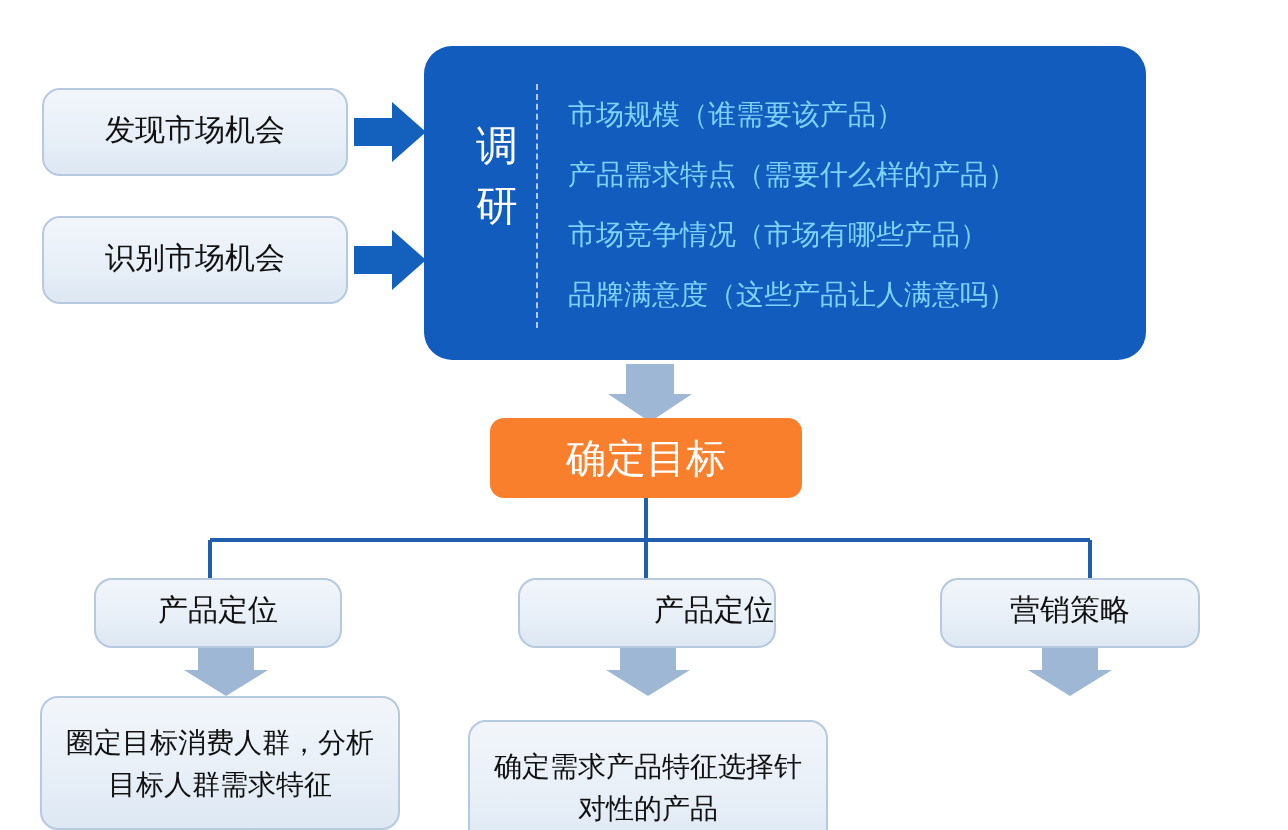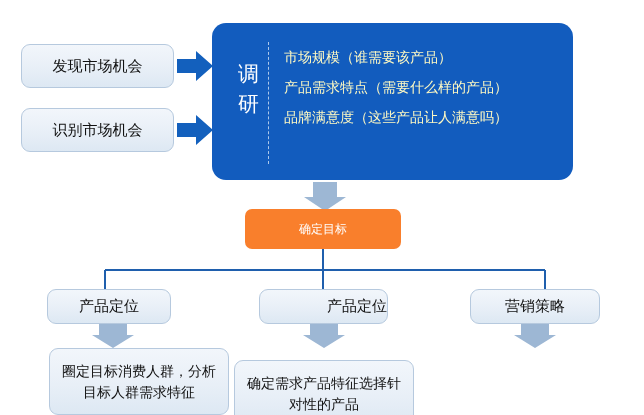--- a/index.html
+++ b/index.html
@@ -71,40 +71,40 @@
     border-left: 1px dashed #c9dcf3;
     opacity: .85;
   }
   #research-list {
     position: absolute;
     left: 72px;
     top: 19px;
     width: 280px;
   }
   #research-list .ritem {
-    color: #fef9c3;
+    color: #7dd3fc;
     font-size: 14px;
     line-height: 1.0;
     height: 30px;
     display: flex;
     align-items: center;
     white-space: nowrap;
   }
 
   
   #goal-box {
     position: absolute;
     left: 245px;
     top: 194px;
     width: 156px;
     height: 40px;
     background: #f97f2c;
     border-radius: 7px;
     color: #ffffff;
-    font-size: 12px;
+    font-size: 20px;
     display: flex;
     align-items: center;
     justify-content: center;
   }
 
   
   #wires {
     position: absolute;
     left: 0; top: 0;
     width: 644px; height: 415px;
@@ -150,41 +150,42 @@
 
   <div id="research-panel">
     <div id="research-label">
       <div>调</div>
       <div>研</div>
     </div>
     <div id="research-divider"></div>
     <div id="research-list">
       <div class="ritem">市场规模（谁需要该产品）</div>
       <div class="ritem">产品需求特点（需要什么样的产品）</div>
+      <div class="ritem">市场竞争情况（市场有哪些产品）</div>
       <div class="ritem">品牌满意度（这些产品让人满意吗）</div>
     </div>
   </div>
 
   <div id="goal-box">
     <span>确定目标</span>
   </div>
 
   <div class="node lightbox small" style="left:47px; top:274px; width:124px; height:35px;">
     <span>产品定位</span>
   </div>
 
   <div class="node lightbox small" style="left:259px; top:274px; width:129px; height:35px;justify-content:flex-end;">
     <span>产品定位</span>
   </div>
 
   <div class="node lightbox small" style="left:470px; top:274px; width:130px; height:35px;">
     <span>营销策略</span>
   </div>
 
-  <div class="node lightbox wrap" style="left:20px; top:333px; width:180px; height:67px;margin-left:29px;">
+  <div class="node lightbox wrap" style="left:20px; top:333px; width:180px; height:67px;">
     <span>圈定目标消费人群，分析目标人群需求特征</span>
   </div>
 
   <div class="node lightbox wrap" style="left:234px; top:333px; width:180px; height:67px;margin-top:12px;">
     <span>确定需求产品特征选择针对性的产品</span>
   </div>
 
 
 </div>
 

